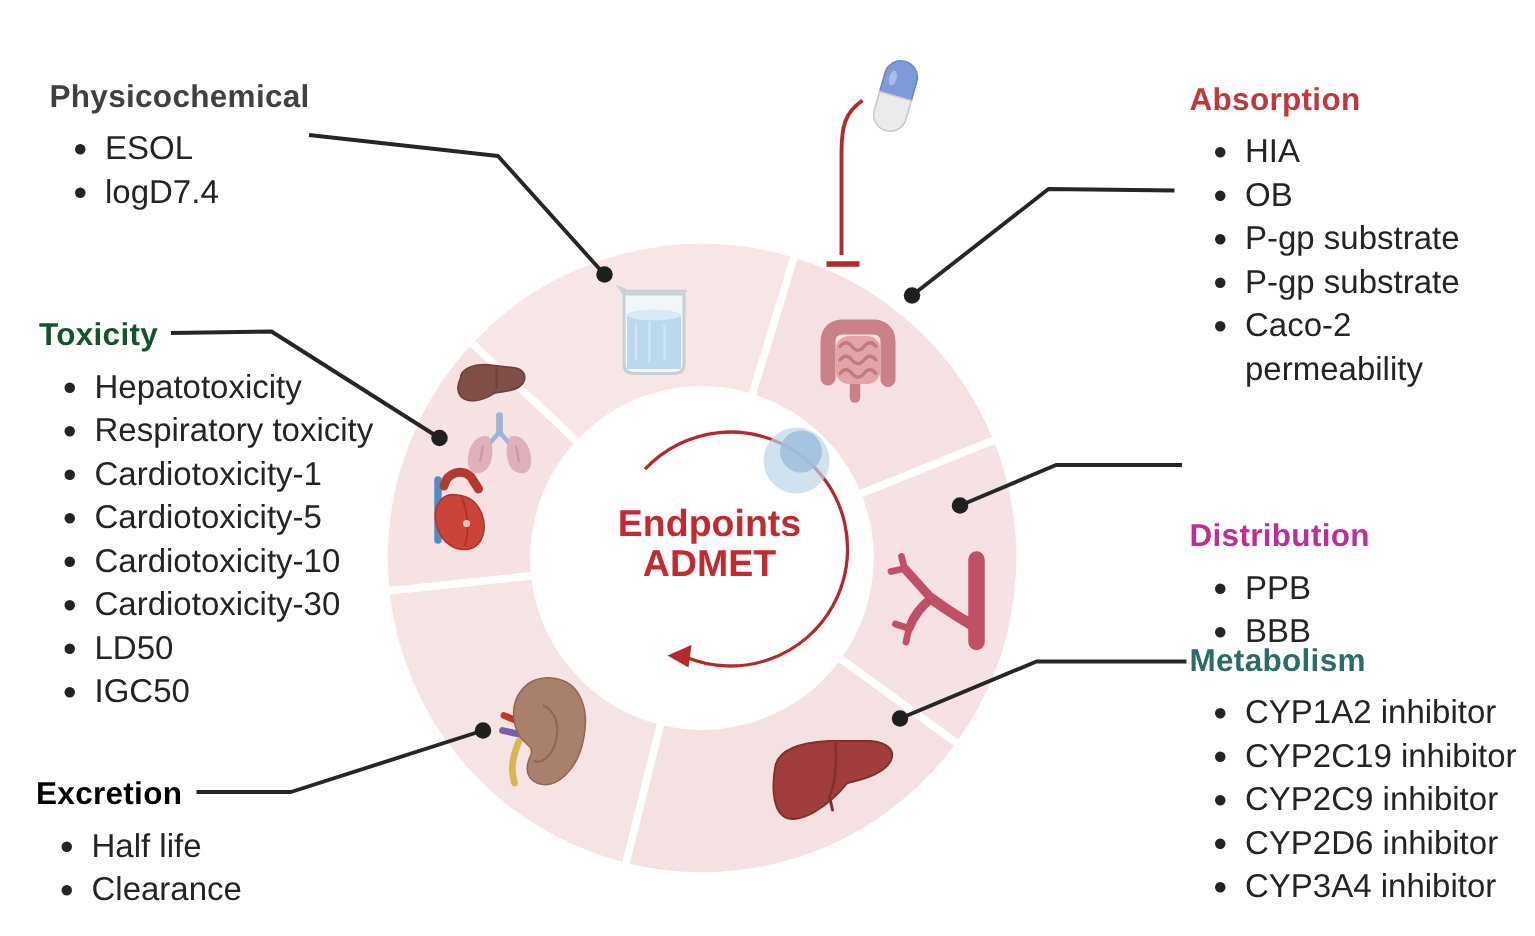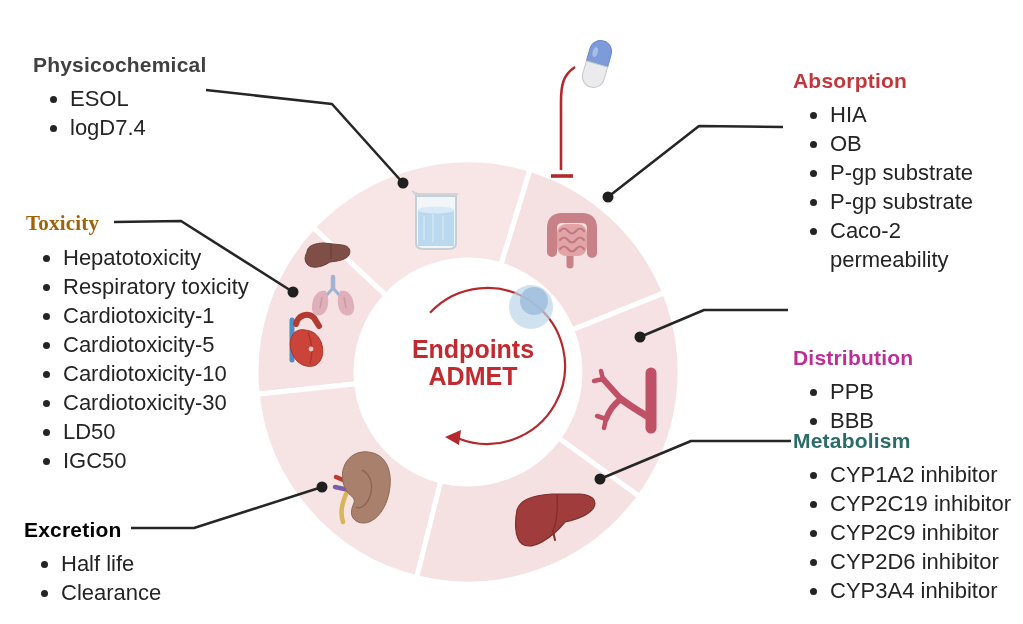--- a/index.html
+++ b/index.html
@@ -5,21 +5,21 @@
   html,body{margin:0;padding:0;background:#fff;font-family:"Liberation Sans",sans-serif;}
   .canvas{position:relative;width:1023px;height:624px;background:#fff;overflow:hidden;}
   .layer{position:absolute;left:0;top:0;}
   .panel{position:absolute;}
   .panel h2{margin:0;font-size:21px;line-height:25px;font-weight:700;letter-spacing:.2px;}
   .panel ul{margin:7px 0 0;padding:0 0 0 37px;list-style:disc;}
   .panel li{font-size:22px;line-height:29px;color:#242424;}
   #sec-physicochemical{left:33px;top:52px;}
   #sec-toxicity{left:26px;top:211px;}
   #sec-excretion{left:24px;top:517px;}
-  #sec-absorption{left:793px;top:68px;}
+  #sec-absorption{left:793px;top:54px;}
   #sec-distribution{left:793px;top:299px;}
   #sec-metabolism{left:793px;top:428px;}
   .center-label{position:absolute;left:393px;top:336px;width:160px;text-align:center;
     font-weight:700;font-size:25px;line-height:27px;color:#C22A30;}
 </style>
 </head>
 <body>
 
 <div class="canvas">
 
@@ -133,21 +133,21 @@
 
   <section class="panel" id="sec-physicochemical">
     <h2 style="color: #404040;">Physicochemical</h2>
     <ul>
         <li>ESOL</li>
         <li>logD7.4</li>
       </ul>
   </section>
 
   <section class="panel" id="sec-toxicity">
-    <h2 style="color: #a16207; font-family: Liberation Serif, serif;">Toxicity</h2>
+    <h2 style="color: #14532d;">Toxicity</h2>
     <ul>
         <li>Hepatotoxicity</li>
         <li>Respiratory toxicity</li>
         <li>Cardiotoxicity-1</li>
         <li>Cardiotoxicity-5</li>
         <li>Cardiotoxicity-10</li>
         <li>Cardiotoxicity-30</li>
         <li>LD50</li>
         <li>IGC50</li>
       </ul>

